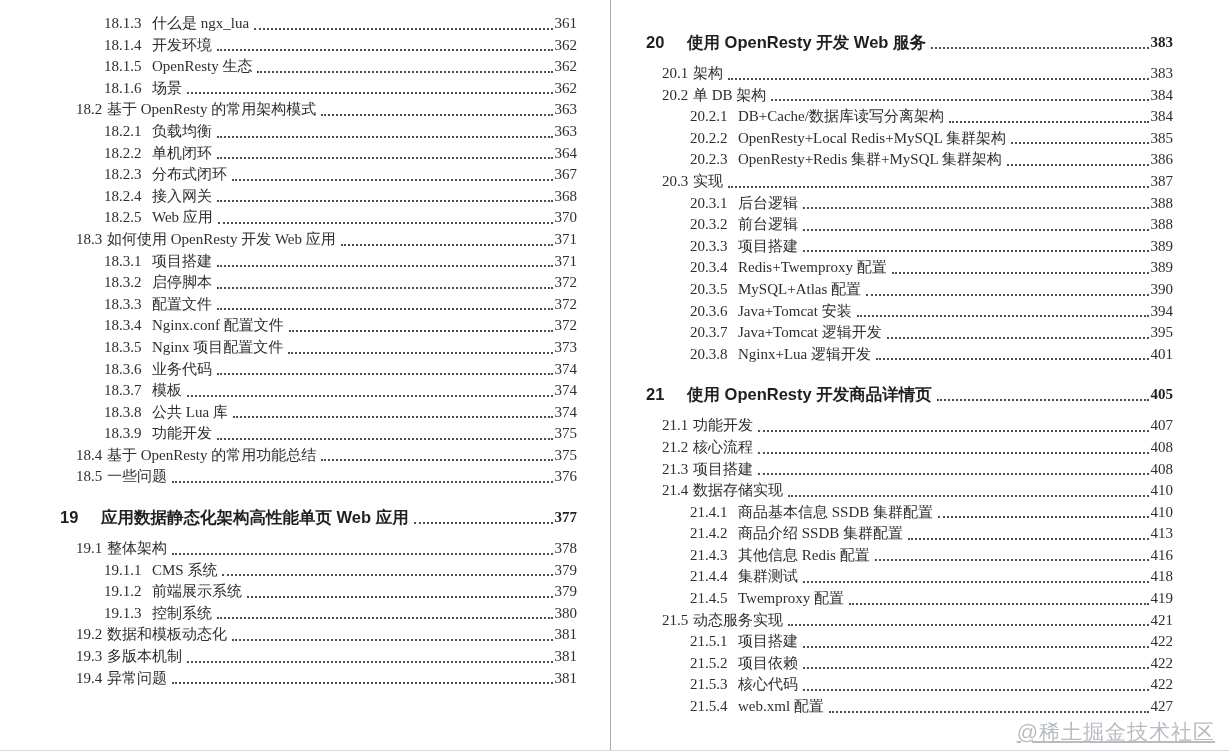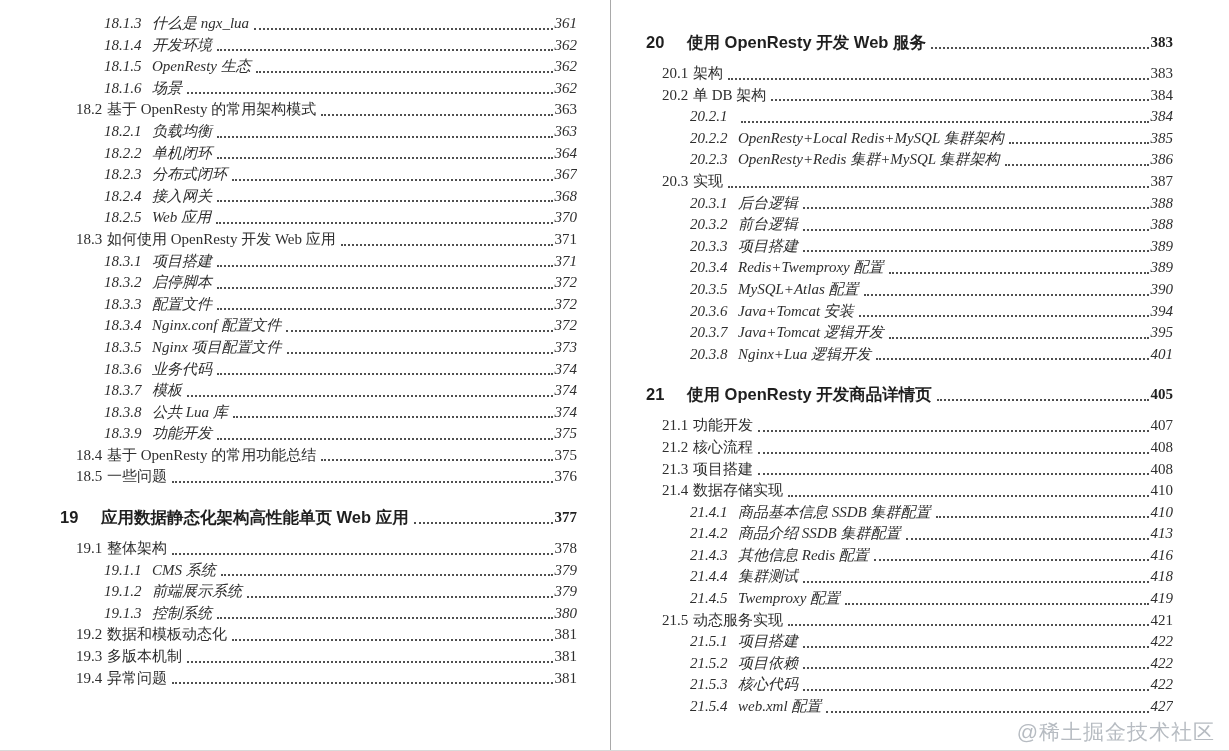--- a/index.html
+++ b/index.html
@@ -40,21 +40,21 @@
   .row .title{flex:0 0 auto;padding-right:2px;}
   .row .leader{flex:1 1 auto;position:relative;min-width:12px;}
   .row .leader::after{
     content:"";
     position:absolute;left:3px;right:1px;bottom:5px;
     border-bottom:2px dotted var(--dot-color);
   }
   .row .pg{flex:0 0 auto;text-align:right;padding-left:1px;}
   .row.l1{padding-left:16px;}
   .row.l1 .num{width:31px;}
-  .row.l2{padding-left:44px;font-style:italic;}
+  .row.l2{padding-left:44px;}
   .row.l2 .num{width:48px;}
   .row.chapter{
     height:24px;line-height:24px;
     margin-top:17px;margin-bottom:9px;
     font-family:"Liberation Sans","DejaVu Sans",sans-serif;
     font-weight:600;
     font-size:16.5px;
     color:var(--heading-color);
   }
   .row.chapter .num{width:41px;}
@@ -70,20 +70,21 @@
   .bottom-edge{
     position:absolute;left:0;right:0;bottom:0;height:1px;
     background:#d9d9d9;
   }
   .watermark{
     position:absolute;right:14px;bottom:5px;
     font-family:"Liberation Sans","DejaVu Sans",sans-serif;
     font-size:21px;
     letter-spacing:1px;
     color:var(--watermark-color);
+    text-decoration:underline;
   }
 </style>
 </head>
 <body>
 
 <div class="page-col col-left">
     <div class="row l2">
       <span class="num">18.1.3</span>
       <span class="title">什么是 ngx_lua</span>
       <span class="leader"></span>
@@ -281,20 +282,21 @@
       <span class="pg">383</span>
     </div>
     <div class="row l1">
       <span class="num">20.2</span>
       <span class="title">单 DB 架构</span>
       <span class="leader"></span>
       <span class="pg">384</span>
     </div>
     <div class="row l2">
       <span class="num">20.2.1</span>
+      <span class="title">DB+Cache/数据库读写分离架构</span>
       <span class="leader"></span>
       <span class="pg">384</span>
     </div>
     <div class="row l2">
       <span class="num">20.2.2</span>
       <span class="title">OpenResty+Local Redis+MySQL 集群架构</span>
       <span class="leader"></span>
       <span class="pg">385</span>
     </div>
     <div class="row l2">

